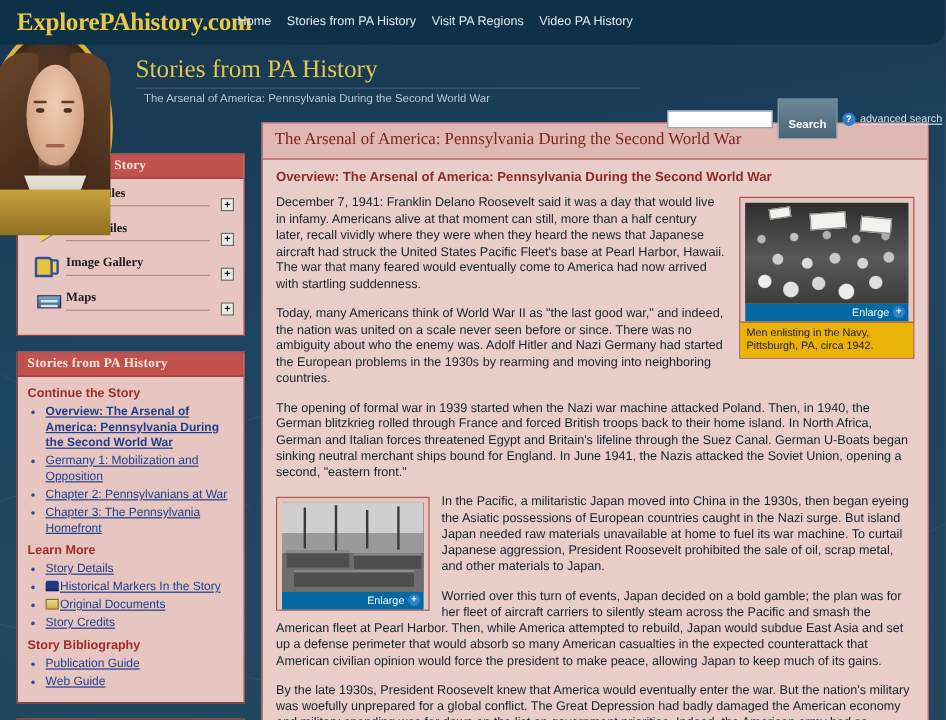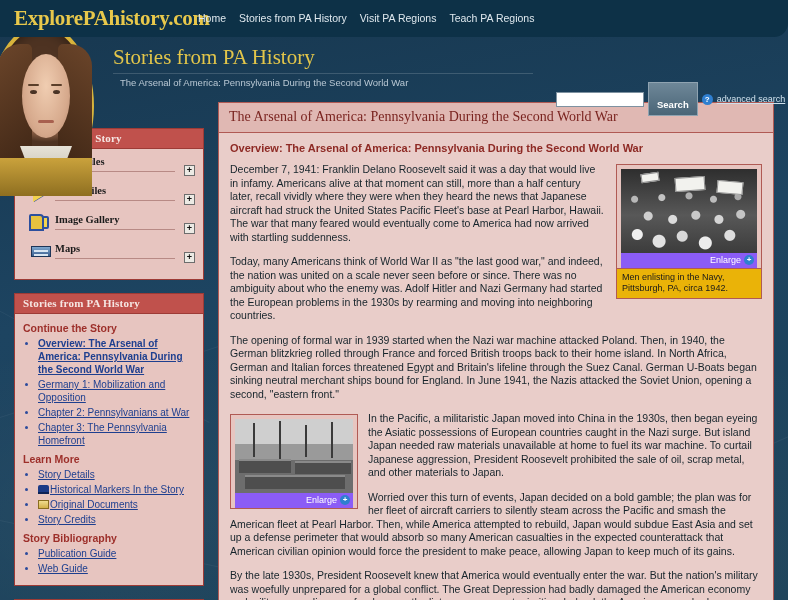--- a/index.html
+++ b/index.html
@@ -308,21 +308,21 @@
   .figure.left  { float: left;  margin: 2px 10px 6px 0; width: 128px; }
   .figure .photo {
     width: 100%;
     height: 84px;
     background: #4a4a4a;
     position: relative;
     overflow: hidden;
   }
   .figure.left .photo { height: 74px; }
   .enlargebar {
-    background: #8b5cf6;
+    background: #0369a1;
     color: #fff;
     font-size: 9px;
     text-align: right;
     padding: 2px 3px 3px 0;
     cursor: pointer;
     display: flex; align-items: center; justify-content: flex-end; gap: 3px;
   }
   .plusglyph {
     display: inline-block;
     width: 10px; height: 10px;
@@ -387,21 +387,21 @@
   <div class="bgline" style="left:600px; top:520px; width:260px; height:1px; transform:rotate(-24deg);"></div>
 
   <div id="topbar">
     <div id="logo">
       <span>ExplorePAhistory.com</span>
     </div>
     <div id="nav">
       <span>Home</span>
       <span>Stories from PA History</span>
       <span>Visit PA Regions</span>
-      <span>Teach PA Regions</span>
+      <span>Video PA History</span>
     </div>
   </div>
 
   <div id="headerband">
     <div id="pagetitle">Stories from PA History</div>
     <div id="titlerule"></div>
     <div id="subtitle">The Arsenal of America: Pennsylvania During the Second World War</div>
 
     <div id="searchwrap">
       <input id="searchinput" type="text" value="" placeholder="" style="">

